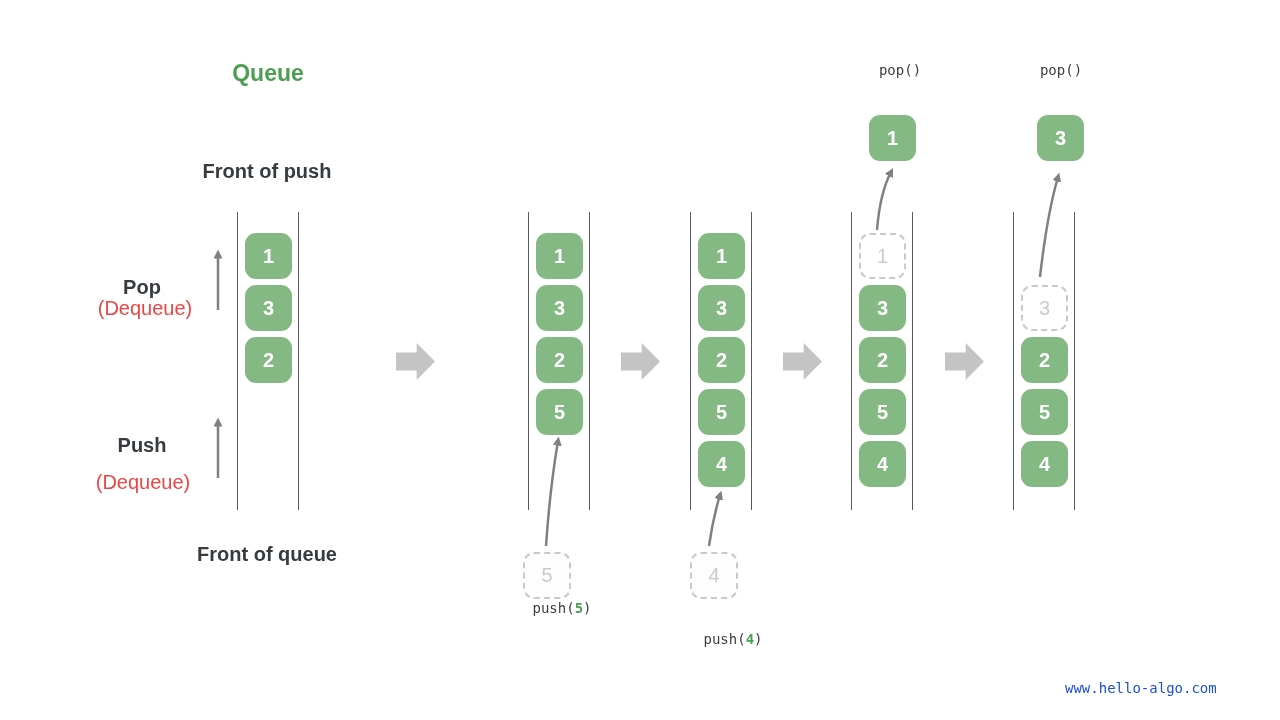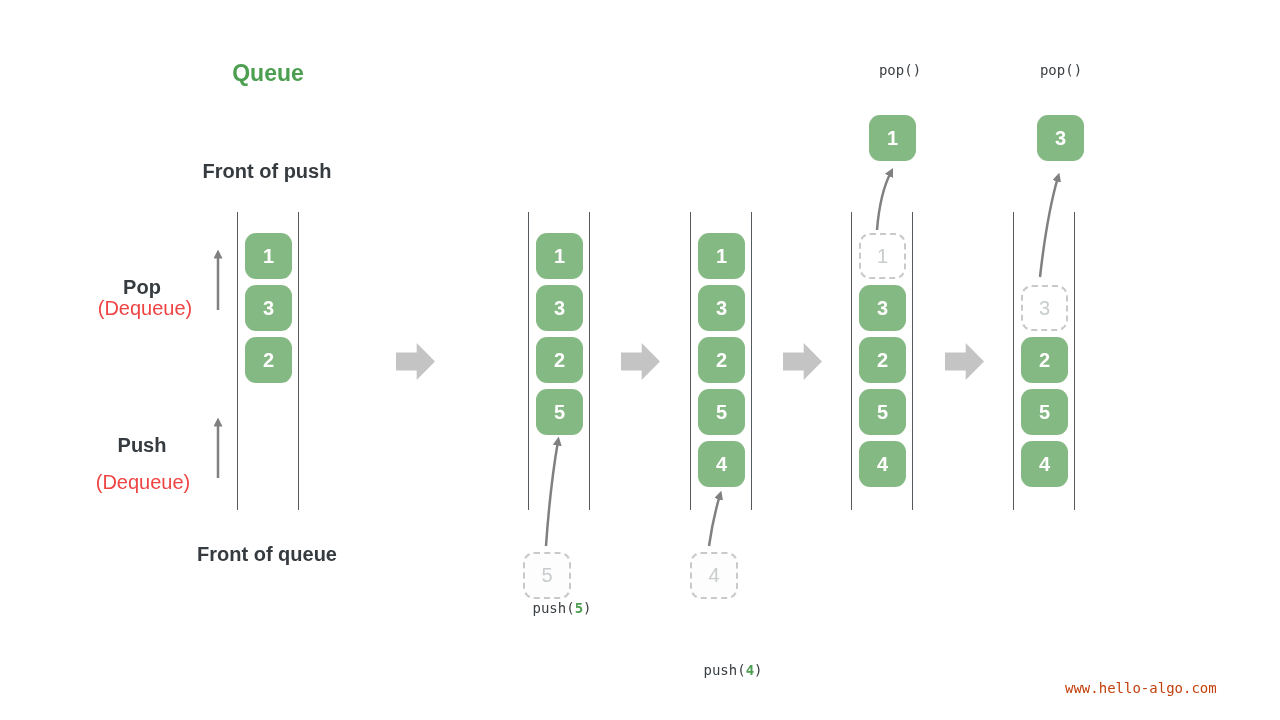--- a/index.html
+++ b/index.html
@@ -44,21 +44,21 @@
   .mono{font-family:"DejaVu Sans Mono",monospace;font-size:14px;color:#3a3f43;}
   .mono .arg{color:#4c9e50;font-weight:bold;}
 
   
   .barrow{
     position:absolute;top:343px;width:39px;height:37px;background:#c4c4c4;
     clip-path:polygon(0 26%,53% 26%,53% 0,100% 50%,53% 100%,53% 74%,0 74%);
   }
 
   .watermark{
-    font-family:"DejaVu Sans Mono",monospace;font-size:14px;color:#c2410c;
+    font-family:"DejaVu Sans Mono",monospace;font-size:14px;color:#1d4ed8;
   }
   svg.overlay{position:absolute;left:0;top:0;pointer-events:none;}
 </style>
 </head>
 <body>
 
 <div class="canvas">
 
   <div class="abs ctr title" style="left:268px;top:60px;">Queue</div>
   <div class="abs ctr lbl-bold" style="left:267px;top:160px;">Front of push</div>
@@ -88,21 +88,21 @@
   <div class="barrow" style="left:621px;"></div>
 
   <div class="qcol" style="left:690px;">
     <div class="qbox slot1">1</div>
     <div class="qbox slot2">3</div>
     <div class="qbox slot3">2</div>
     <div class="qbox slot4">5</div>
     <div class="qbox slot5">4</div>
   </div>
   <div class="ghost-free" style="left:690px;top:552px;">4</div>
-  <div class="abs ctr mono" style="left:733px;top:662px;"><span>push(</span><span class="arg">4</span><span>)</span></div>
+  <div class="abs ctr mono" style="left:733px;top:631px;"><span>push(</span><span class="arg">4</span><span>)</span></div>
 
   <div class="barrow" style="left:783px;"></div>
 
   <div class="abs ctr mono" style="left:900px;top:62px;">pop()</div>
   <div class="floatbox" style="left:869px;top:115px;">1</div>
   <div class="qcol" style="left:851px;">
     <div class="qbox ghost slot1">1</div>
     <div class="qbox slot2">3</div>
     <div class="qbox slot3">2</div>
     <div class="qbox slot4">5</div>

